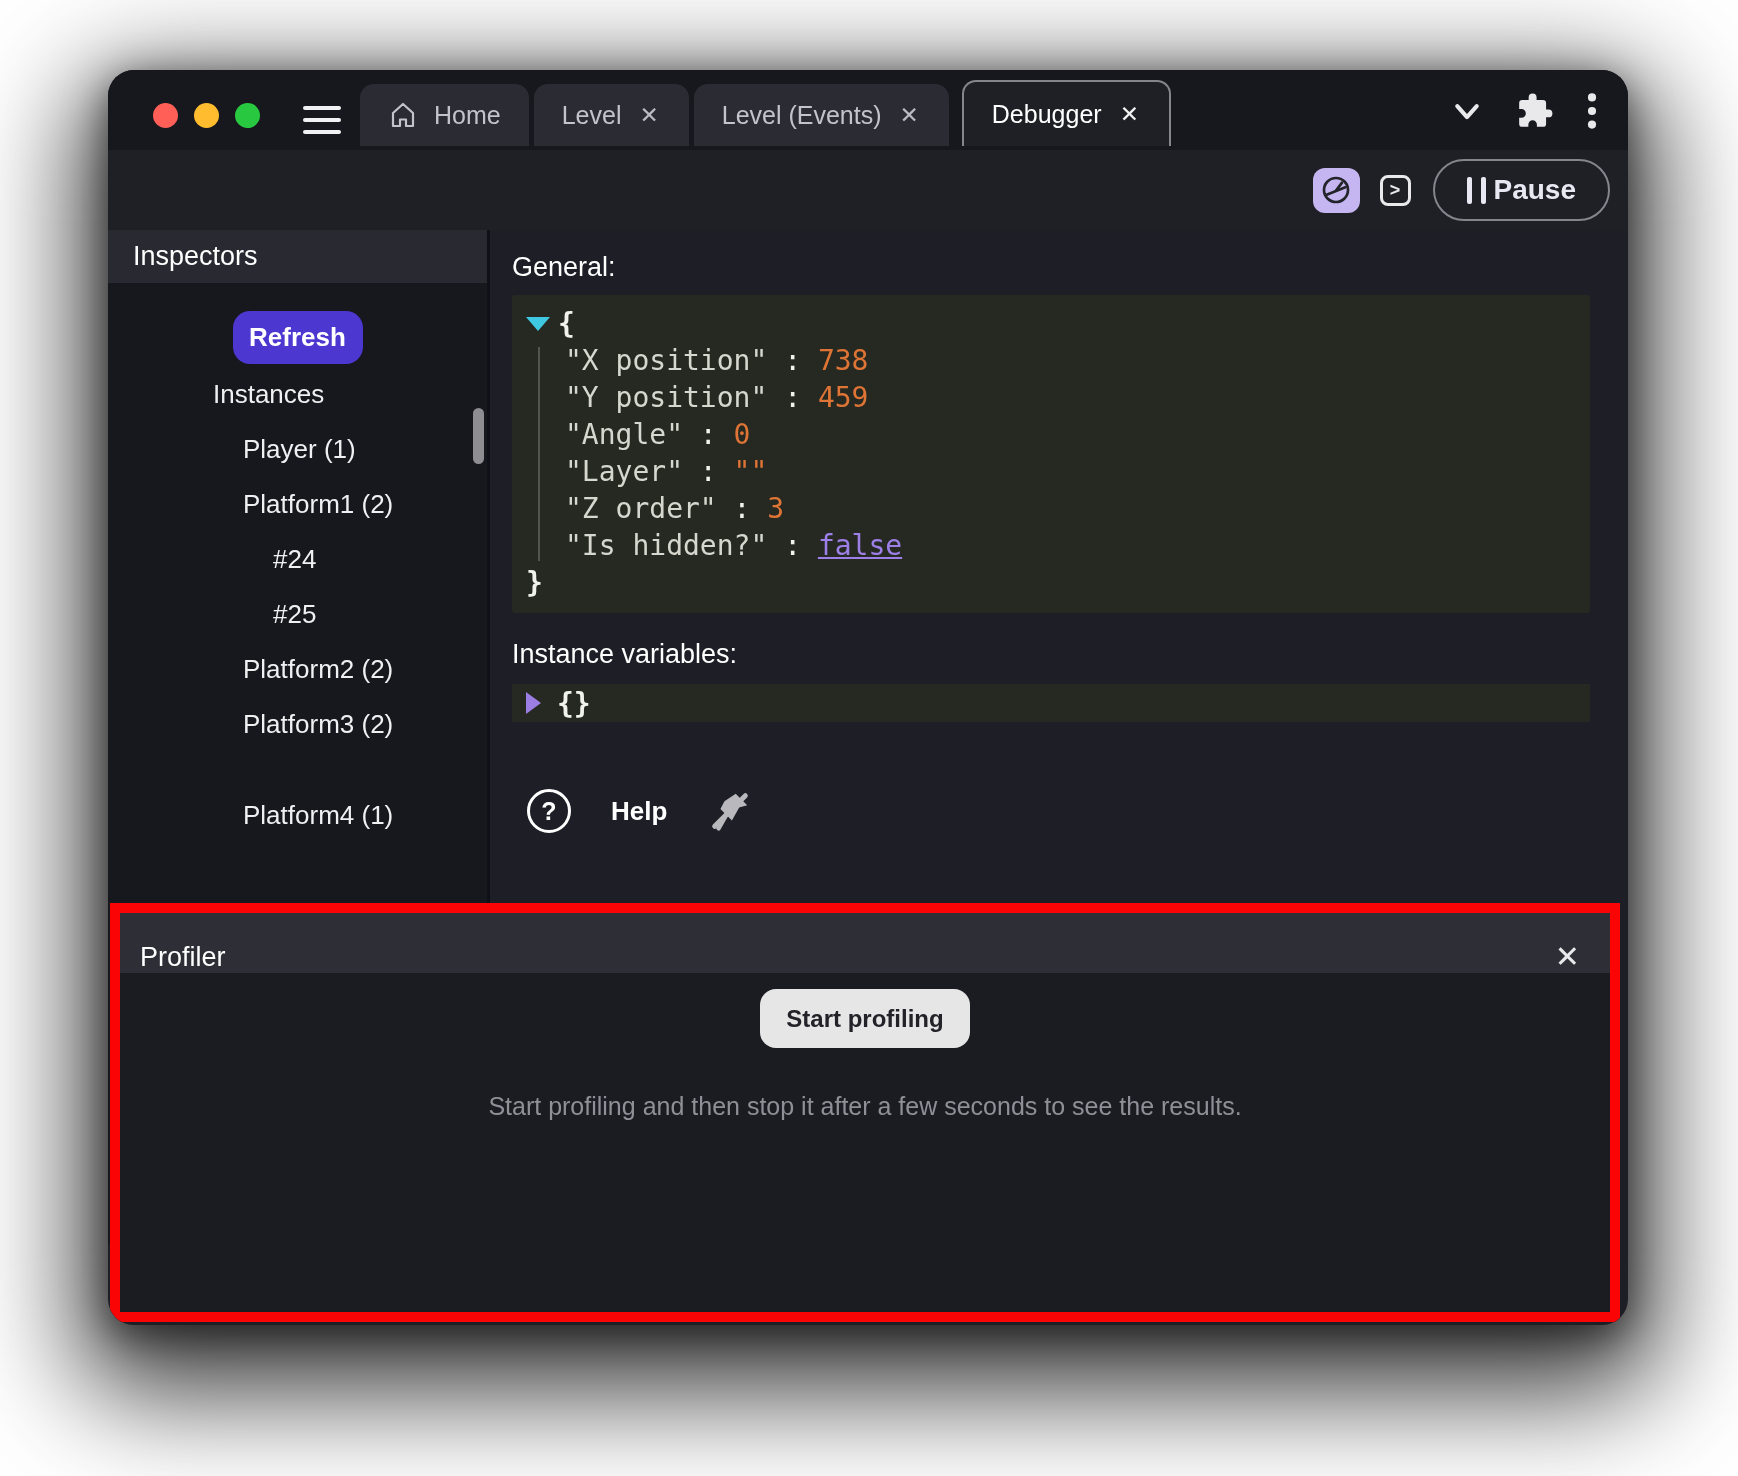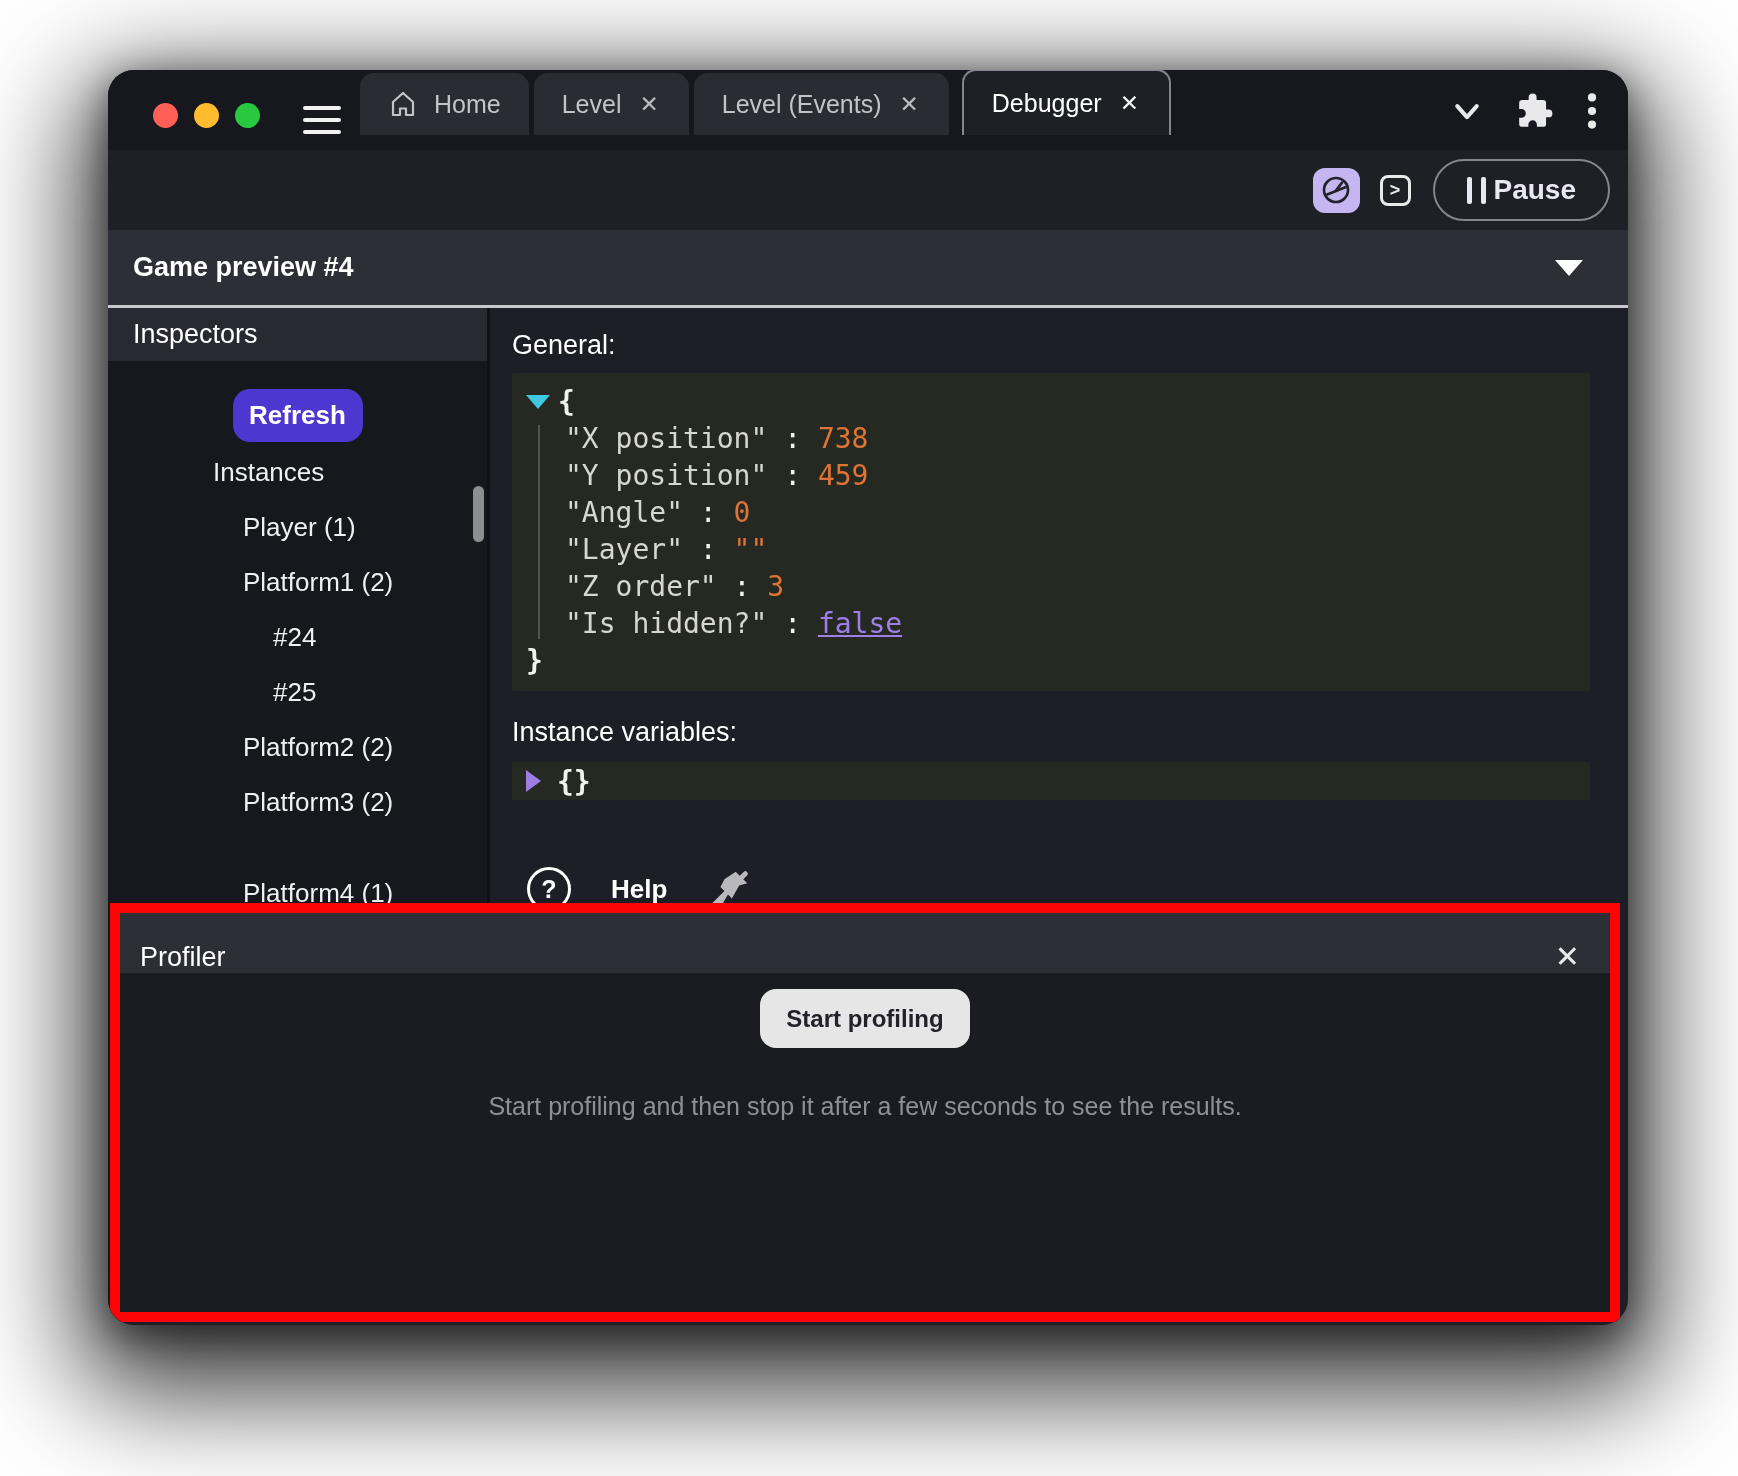--- a/index.html
+++ b/index.html
@@ -9,21 +9,21 @@
     position:absolute;left:108px;top:70px;width:1520px;height:1255px;
     background:#1e1f26;border-radius:26px;overflow:hidden;
     box-shadow:0 40px 110px 30px rgba(0,0,0,0.75),0 10px 40px rgba(0,0,0,0.55);
   }
   
   .titlebar{position:relative;height:80px;background:#17181d;}
   .lights{position:absolute;left:45px;top:33px;display:flex;gap:16px;}
   .light{width:25px;height:25px;border-radius:50%;}
   .hamburger{position:absolute;left:195px;top:36px;width:38px;display:flex;flex-direction:column;gap:8px;cursor:pointer;}
   .hamburger span{display:block;height:4px;background:#f2f2f4;border-radius:2px;}
-  .tabs{position:absolute;left:252px;bottom:15px;display:flex;align-items:flex-end;gap:5px;}
+  .tabs{position:absolute;left:252px;bottom:4px;display:flex;align-items:flex-end;gap:5px;}
   .tab{height:62px;border-radius:14px 14px 0 0;background:#2b2c33;color:#c3c4ca;
        display:flex;align-items:center;padding:0 28px;gap:16px;font-size:25px;white-space:nowrap;box-sizing:border-box;}
   .tab.active{background:#1f2026;border:2px solid #85858d;border-bottom:none;color:#ffffff;height:66px;margin-left:8px;}
   .tab .tab-close{font-size:23px;line-height:1;opacity:.95;padding:2px;}
   .tab .home-ic{display:flex;}
   .win-icons{position:absolute;right:30px;top:22px;display:flex;align-items:center;gap:32px;}
   
   .toolbar{height:80px;background:#1f2026;display:flex;justify-content:flex-end;align-items:center;gap:20px;padding-right:18px;}
   .gauge-btn{width:47px;height:45px;border-radius:12px;border:none;display:flex;align-items:center;justify-content:center;cursor:pointer;}
   .console-btn{width:31px;height:31px;border:3px solid #e9e9ec;border-radius:8px;background:transparent;color:#e9e9ec;
@@ -148,24 +148,20 @@
       </button>
       <button class="pause-btn">
         <span class="pause-bars">
             <span></span>
             <span></span>
           </span>
         <span>Pause</span>
       </button>
     </div>
 
-    <div class="preview-bar">
-      <span>Game preview #4</span>
-      <span class="caret-down"></span>
-    </div>
 
     <div class="content">
       <aside class="sidebar">
         <div class="sidebar-header">
           <span>Inspectors</span>
         </div>
         <button class="refresh-btn">Refresh</button>
         <div class="tree" id="tree">
             <div class="tree-item" style="padding-left: 105px;">Instances</div>
             <div class="tree-item" style="padding-left: 135px;">Player (1)</div>

